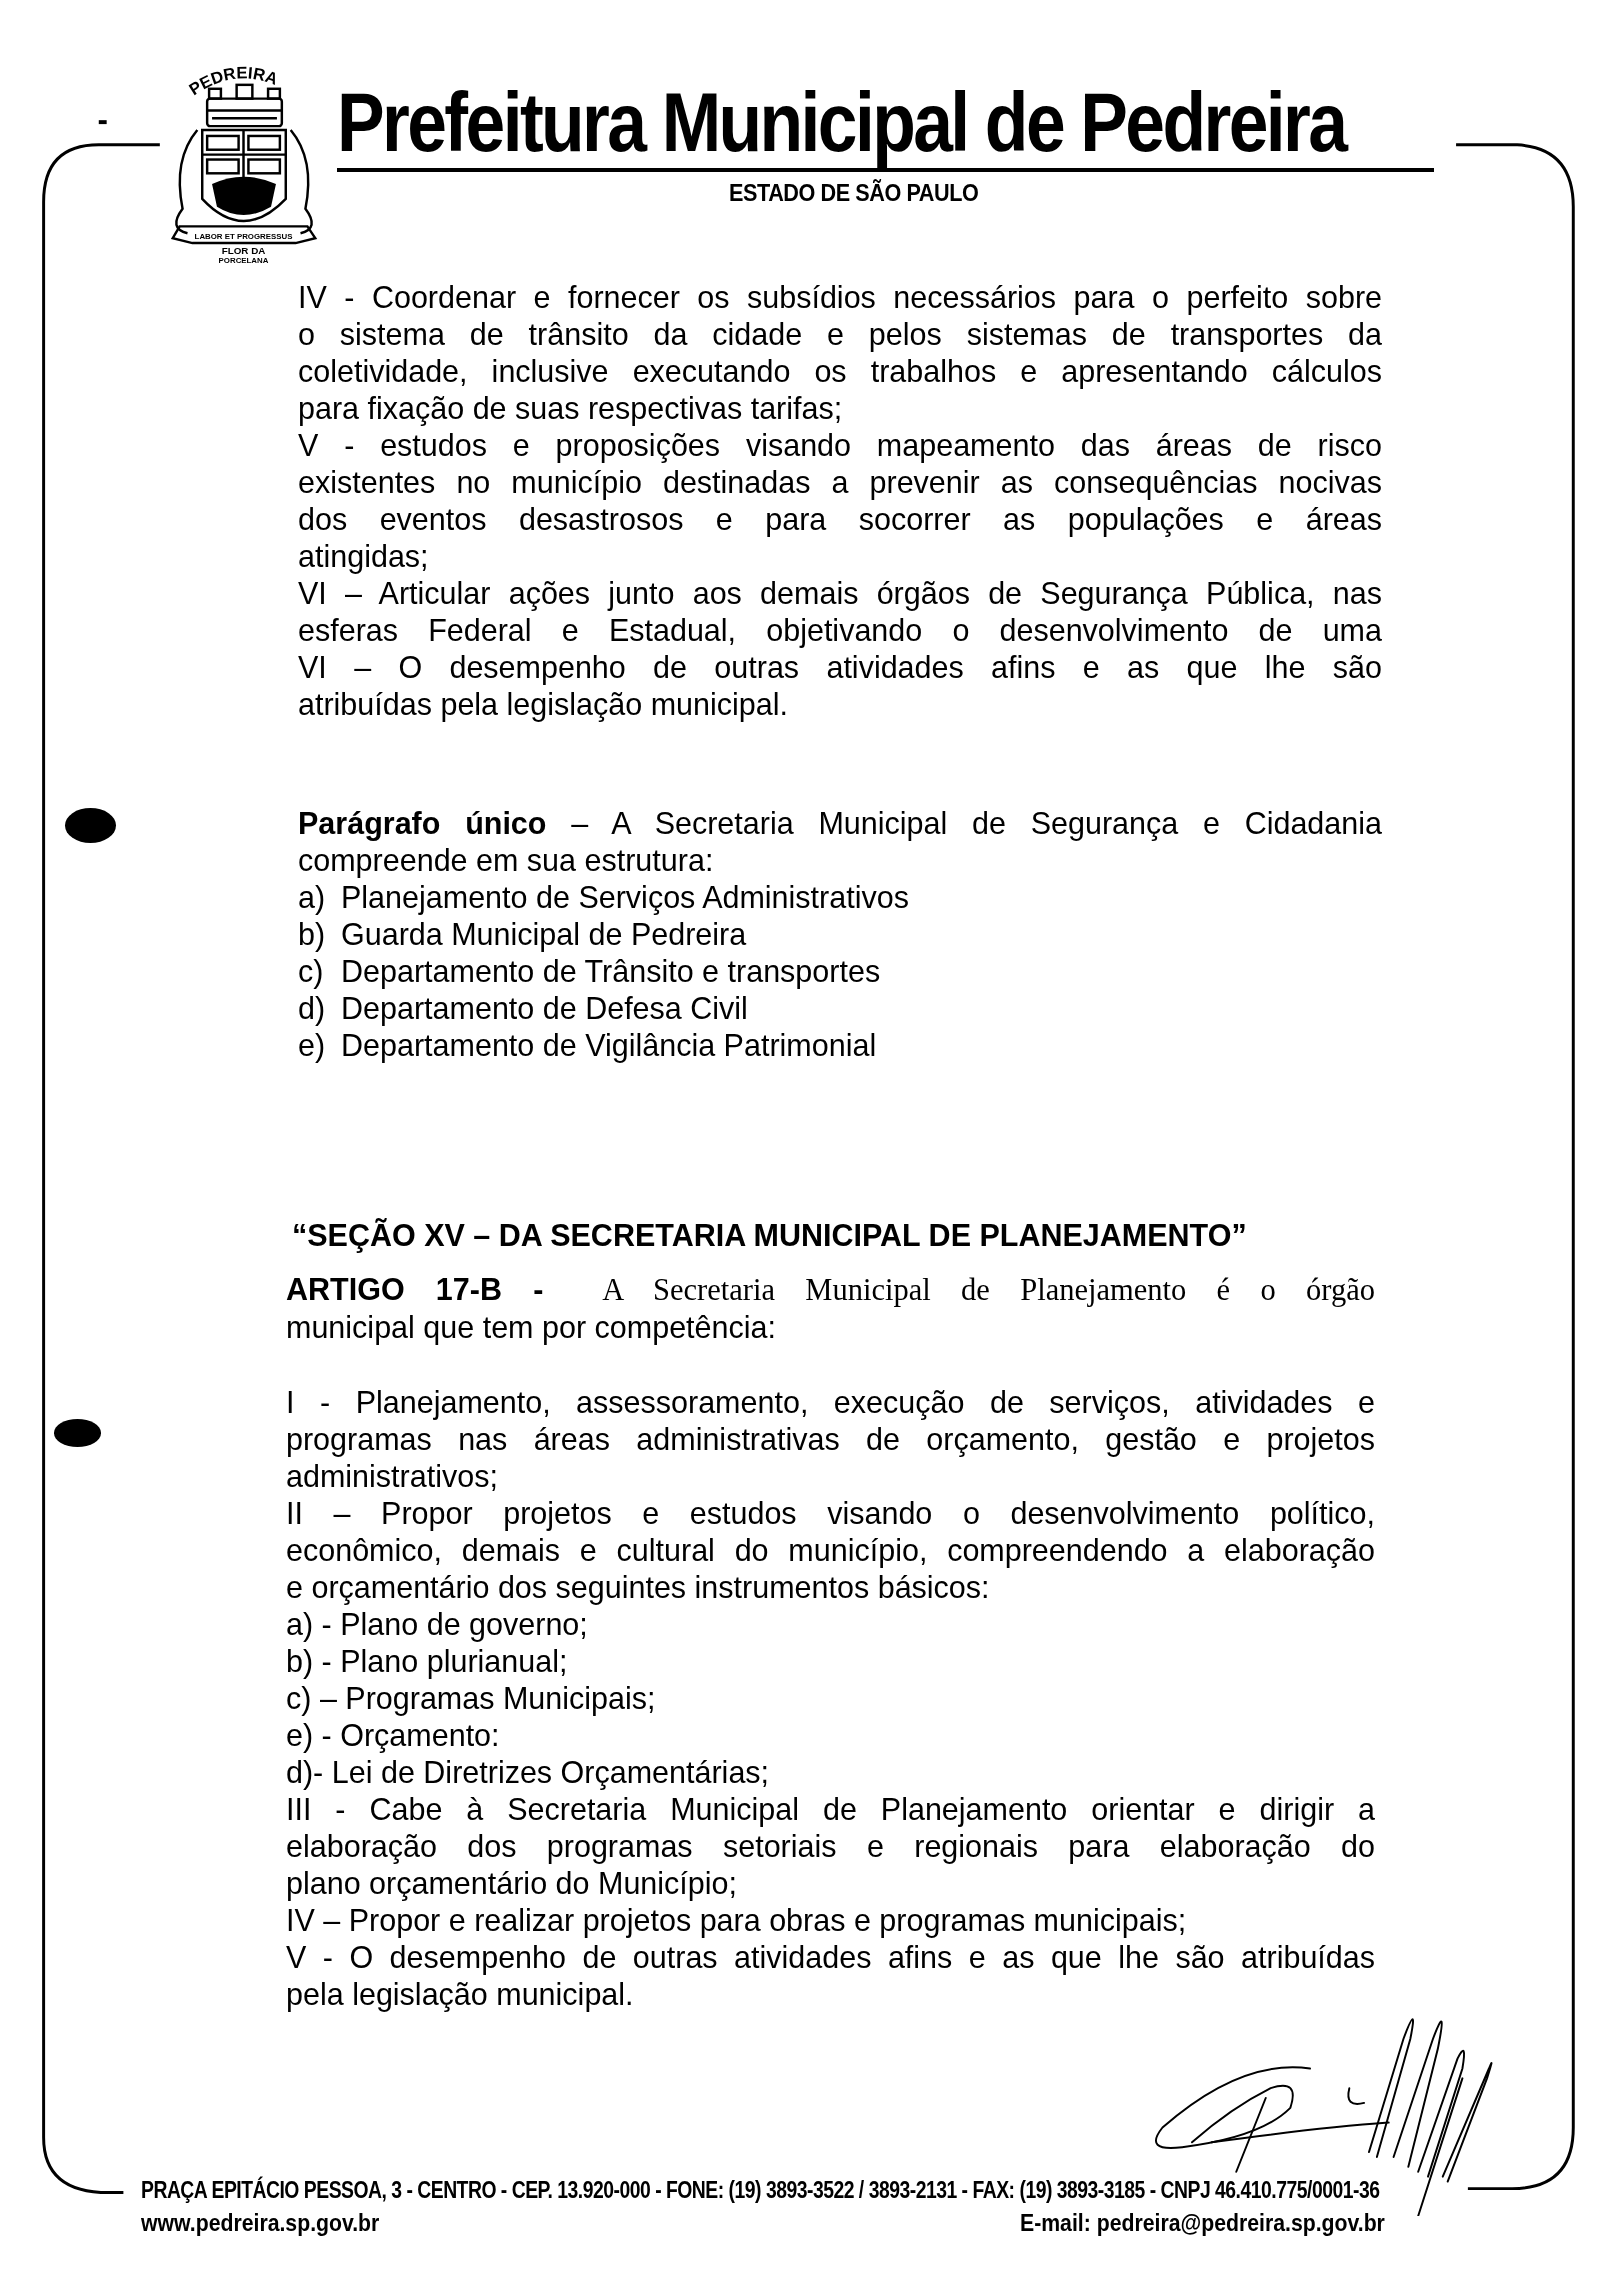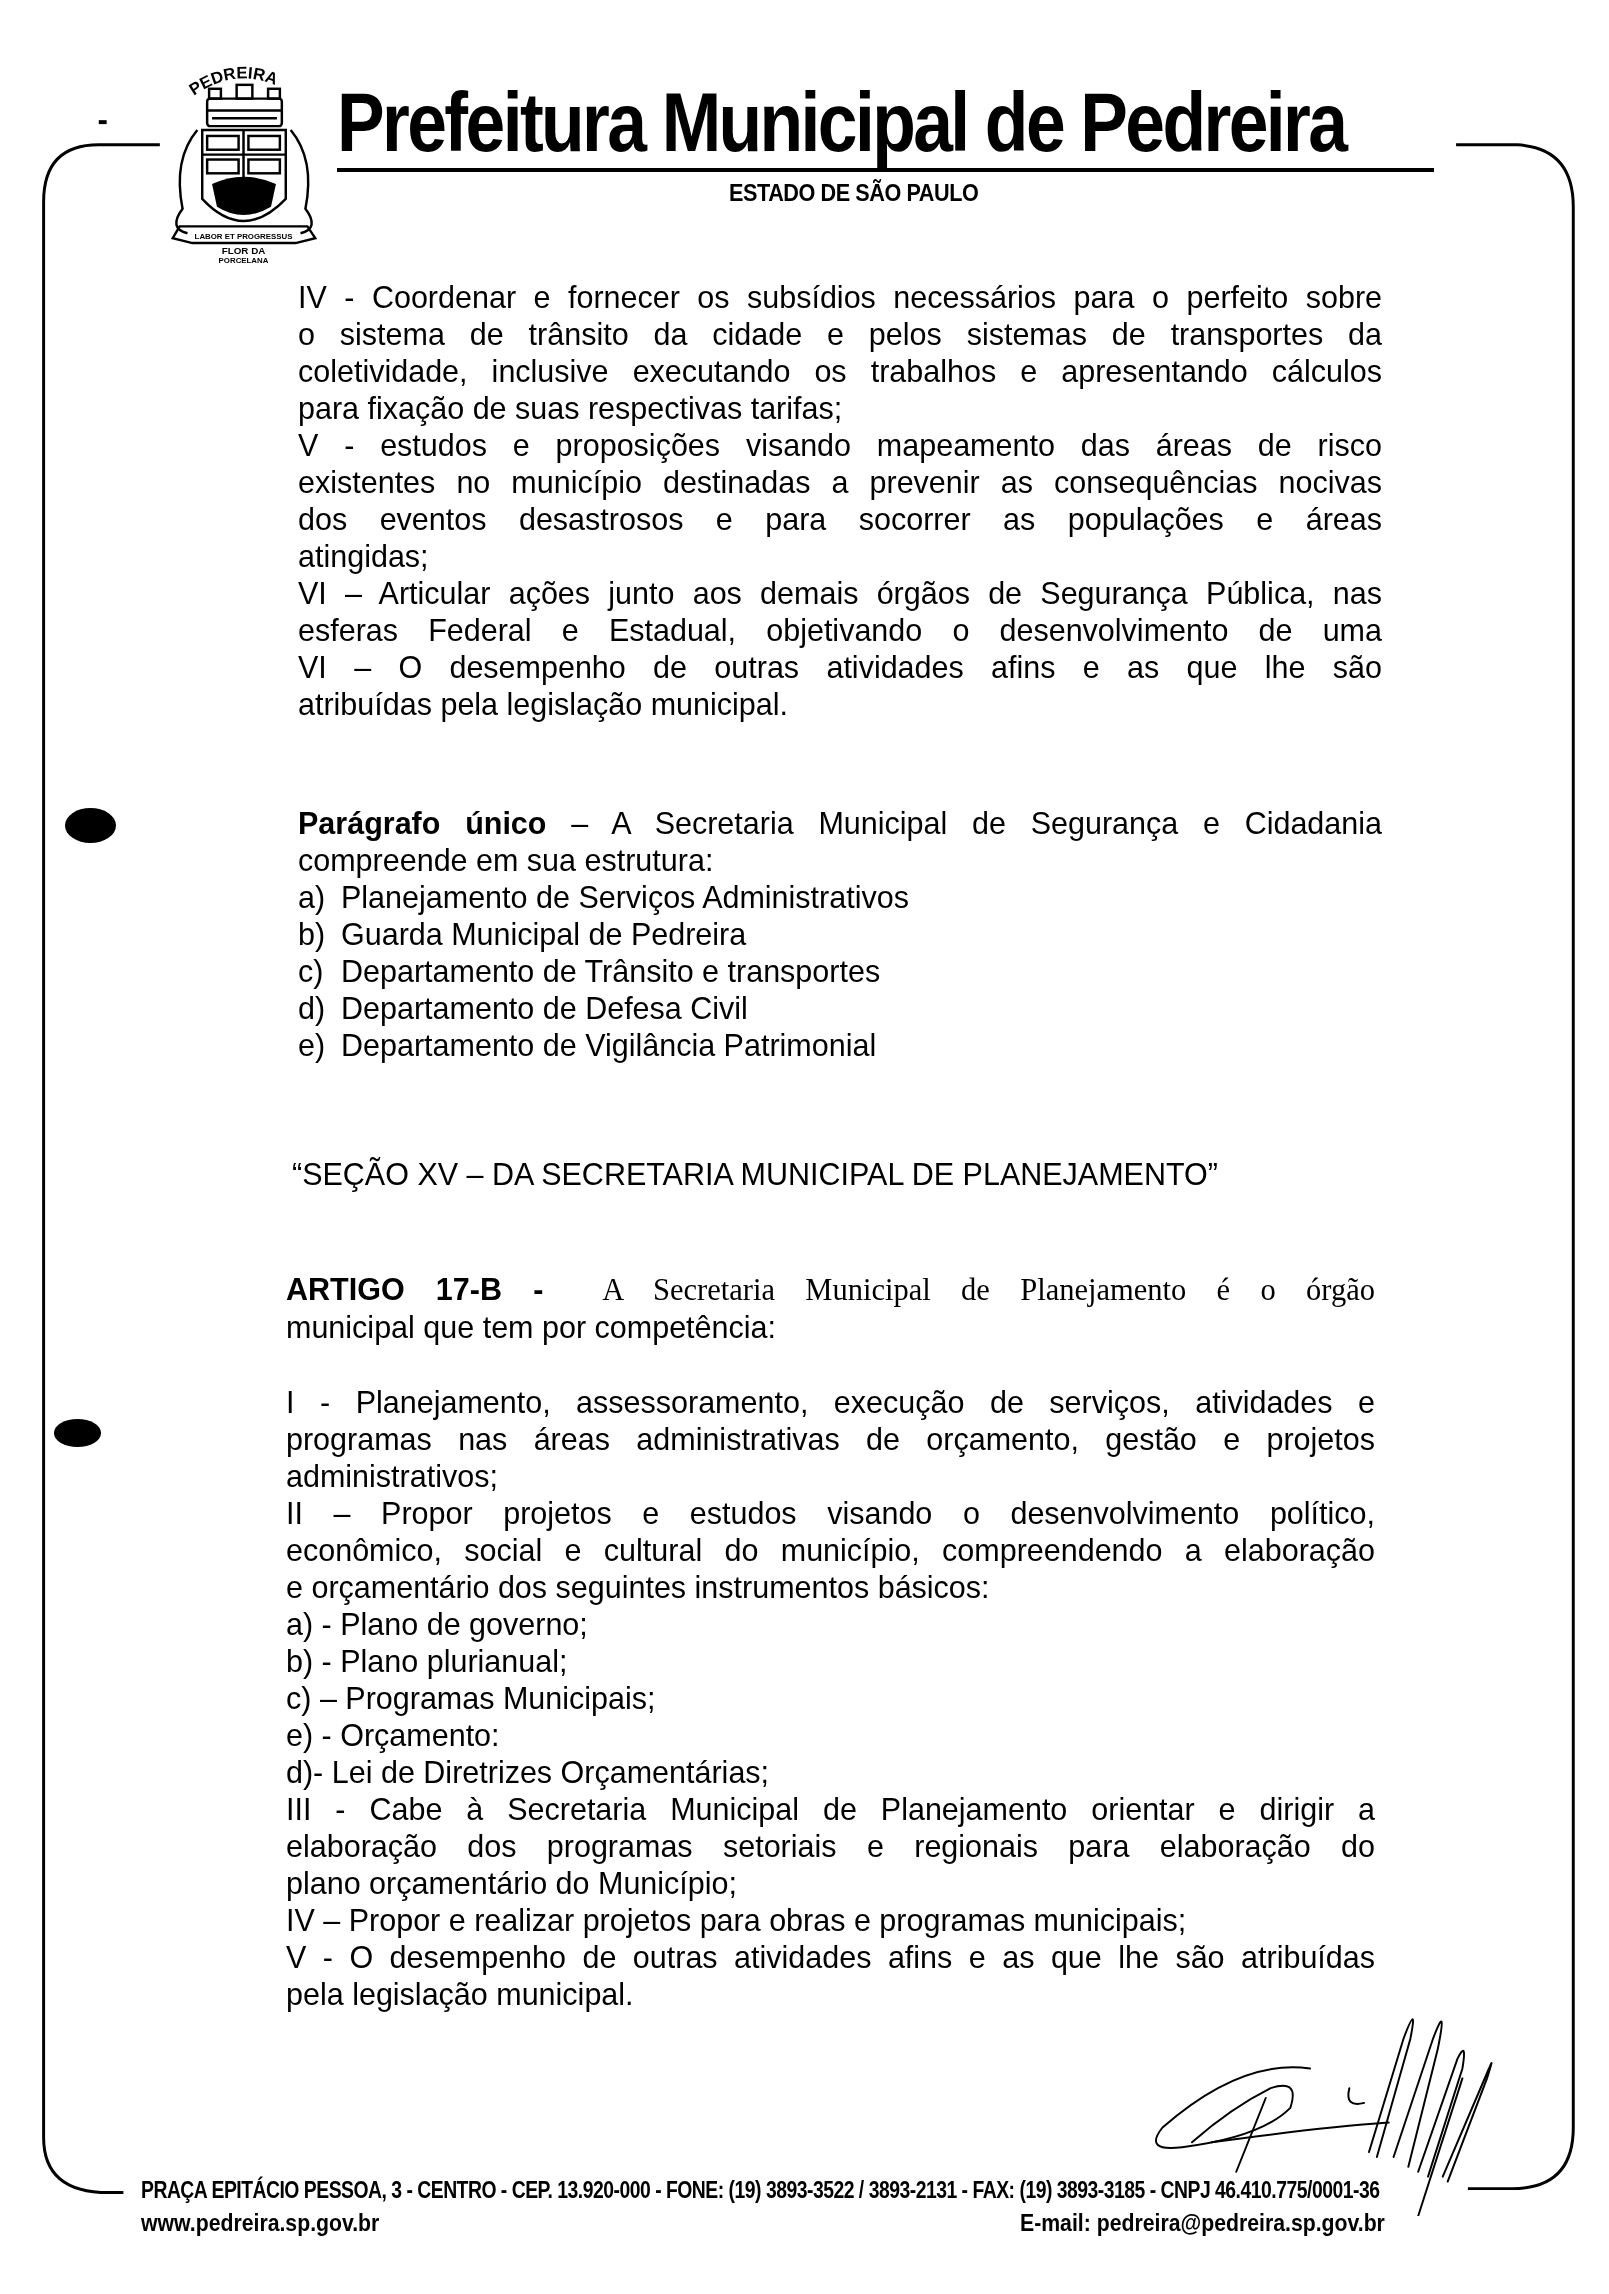--- a/index.html
+++ b/index.html
@@ -10,21 +10,21 @@
   .title { left:337px; top:81px; width:1097px; font-family:"Liberation Sans", sans-serif; font-weight:bold; font-size:83px; line-height:83px; letter-spacing:-3px; transform:scaleX(0.86); transform-origin:left top; white-space:nowrap; }
   .title-underline { left:337px; top:168px; width:1097px; height:3.9px; background:#000; }
   .subtitle { left:729px; top:179px; font-weight:bold; font-size:24.6px; letter-spacing:-0.5px; transform:scaleX(0.88); transform-origin:left top; white-space:nowrap; }
   
   svg.frame { left:0; top:0; }
   .hole { background:#000; border-radius:50%; }
   
   .body-text { font-size:30.5px; line-height:37px; text-align:justify; text-align-last:left; }
   .blk1 { left:298px; top:279px; width:1084px; }
   .blk2 { left:298px; top:805px; width:1084px; }
-  .heading { left:292px; top:1157px; font-weight:normal; font-size:30.5px; white-space:nowrap; }
+  .heading { left:292px; top:1218px; font-weight:bold; font-size:30.5px; white-space:nowrap; }
   .blk3 { left:286px; top:1271px; width:1089px; }
   .blk4 { left:286px; top:1384px; width:1089px; }
   .line { display:block; }
   .just { text-align:justify; text-align-last:justify; }
   .left { text-align:left; text-align-last:left; }
   .list-item { display:flex; }
   .list-item .mk { width:43px; flex:none; }
   b { font-weight:bold; }
   
   .footer-addr { left:141px; top:2177px; font-weight:bold; font-size:23.6px; letter-spacing:-0.6px; transform:scaleX(0.82); transform-origin:left top; white-space:nowrap; }
@@ -129,21 +129,21 @@
 <div class="abs body-text blk3">
   <span class="line just"><b>ARTIGO 17-B -</b><span style="white-space:pre;font-family:Liberation Serif, serif;">  A Secretaria Municipal de Planejamento é o órgão</span></span>
   <span class="line left">municipal que tem por competência:</span>
 </div>
 
 <div class="abs body-text blk4">
   <span class="line just">I - Planejamento, assessoramento, execução de serviços, atividades e</span>
   <span class="line just">programas nas áreas administrativas de orçamento, gestão e projetos</span>
   <span class="line left">administrativos;</span>
   <span class="line just">II – Propor projetos e estudos visando o desenvolvimento político,</span>
-  <span class="line just">econômico, social e cultural do município, compreendendo a elaboração</span>
+  <span class="line just">econômico, demais e cultural do município, compreendendo a elaboração</span>
   <span class="line left">e orçamentário dos seguintes instrumentos básicos:</span>
   <span class="line left">a) - Plano de governo;</span>
   <span class="line left">b) - Plano plurianual;</span>
   <span class="line left">c) – Programas Municipais;</span>
   <span class="line left">e) - Orçamento:</span>
   <span class="line left">d)- Lei de Diretrizes Orçamentárias;</span>
   <span class="line just">III - Cabe à Secretaria Municipal de Planejamento orientar e dirigir a</span>
   <span class="line just">elaboração dos programas setoriais e regionais para elaboração do</span>
   <span class="line left">plano orçamentário do Município;</span>
   <span class="line left">IV – Propor e realizar projetos para obras e programas municipais;</span>

